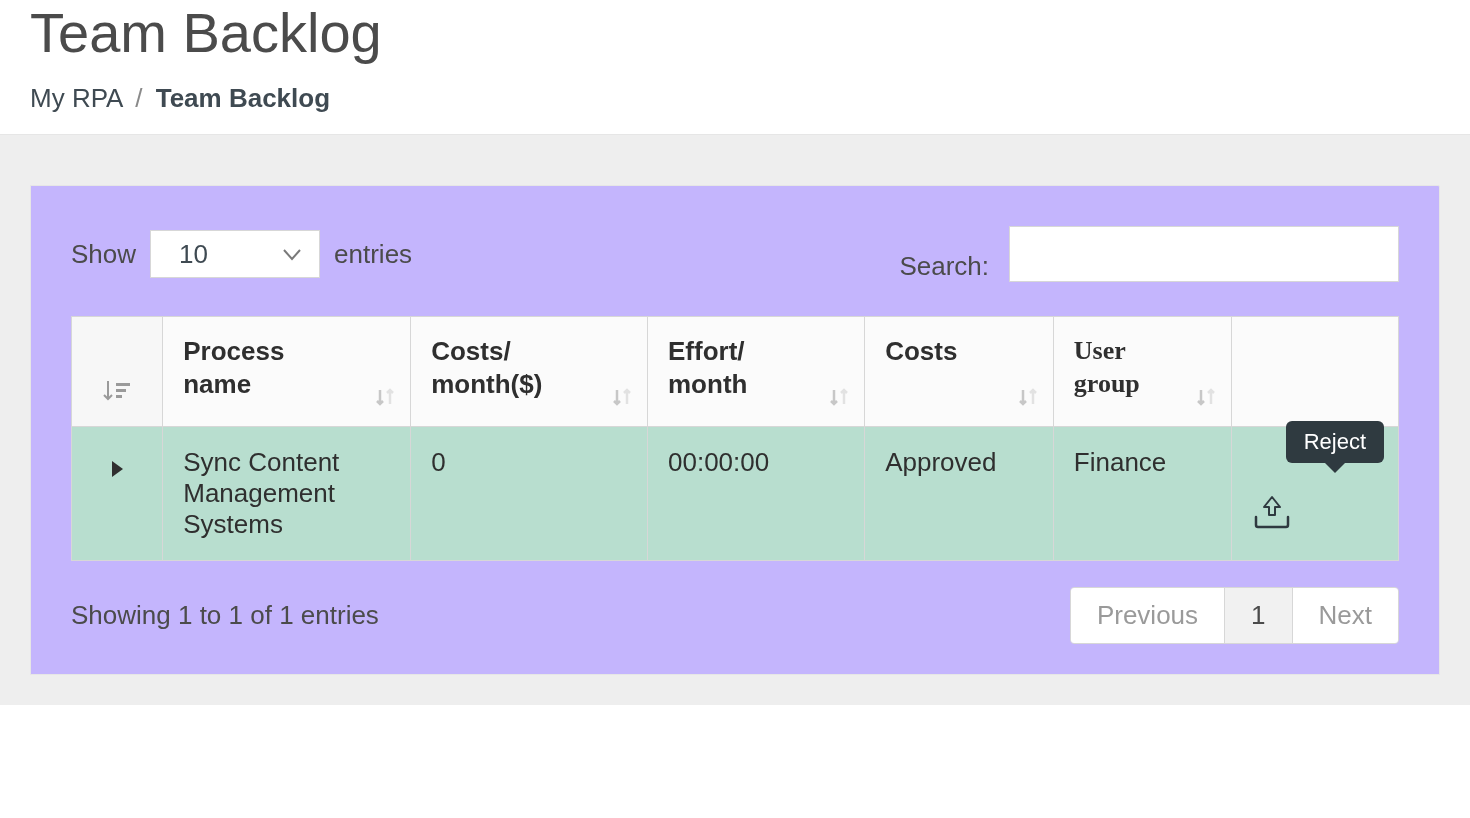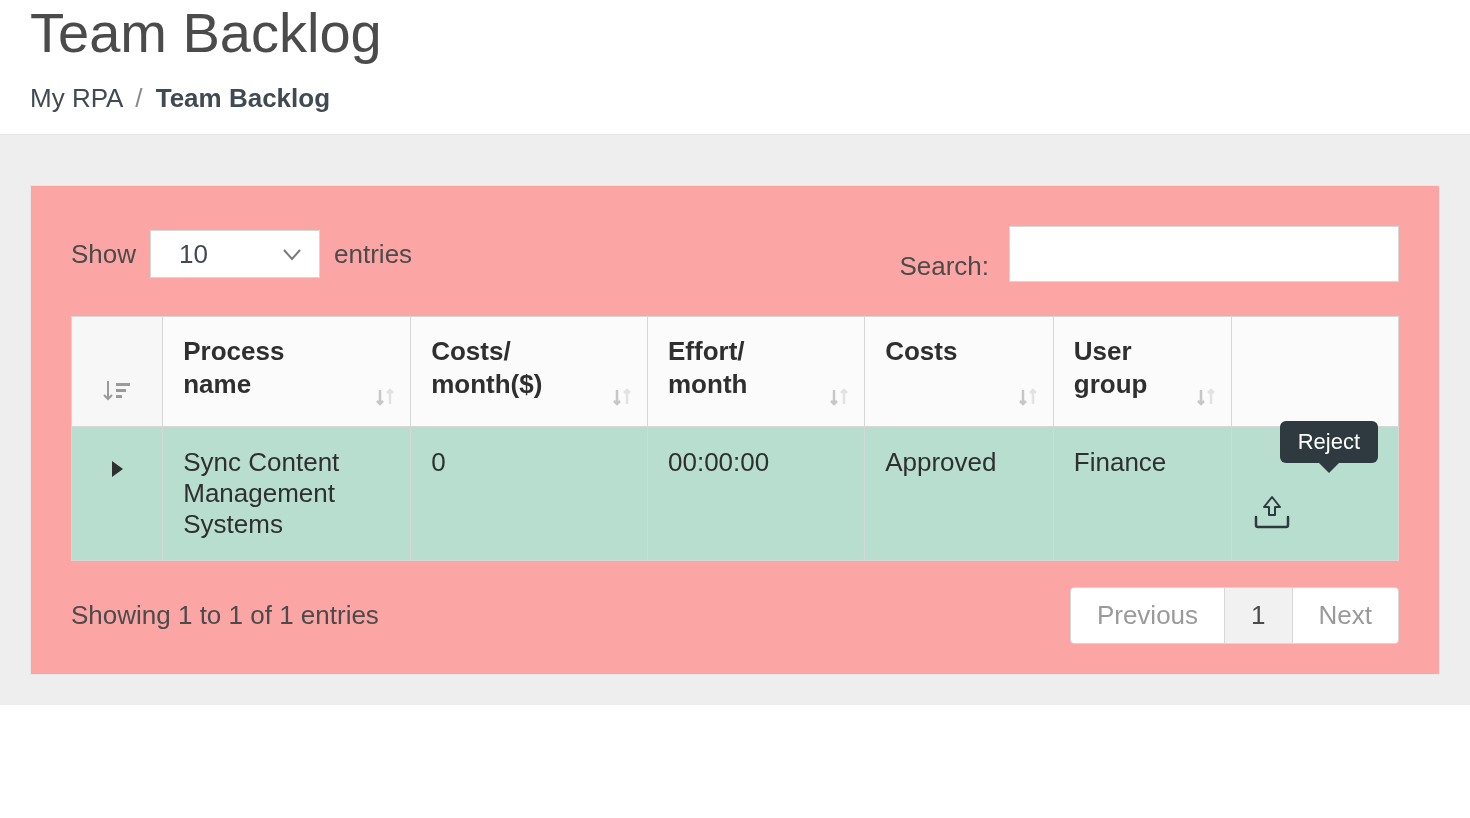--- a/index.html
+++ b/index.html
@@ -25,21 +25,21 @@
     color: #3f4a52;
   }
   .breadcrumb .sep { color: #8a8a8a; margin: 0 6px; }
   .breadcrumb .current { font-weight: 700; }
 
   .content-wrap {
     background: #eeeeee;
     padding: 50px 30px 30px 30px;
   }
   .panel {
-    background: #fca5a5;
+    background: #c4b5fd;
     padding: 40px 40px 30px 40px;
     border: 1px solid #e6e6e6;
     border-top-right-radius: 2px;
     min-height: 400px;
     position: relative;
   }
   .table-controls {
     display: flex;
     justify-content: space-between;
     align-items: center;
@@ -127,21 +127,21 @@
     border-left:11px solid #2f2f2f;
   }
 
   .actions-cell {
     position: relative;
     width: 170px;
     text-align:center;
   }
   .tooltip {
     position:absolute;
-    top: -6px; right: 20px;
+    top: -6px; right: 14px;
     background:#2f3a40;
     color:#fff;
     font-size:22px;
     padding:8px 18px;
     border-radius:6px;
     white-space:nowrap;
   }
   .tooltip::after{
     content:"";
     position:absolute;
@@ -270,21 +270,21 @@
           </th>
           <th style="width:190px;">
             <span class="th-text">Costs</span>
             <span class="sort-icon">
               <svg width="26" height="26" viewBox="0 0 26 26">
                   <path d="M8 6 L8 20 M5 17 L8 20 L11 17" fill="none" stroke="#c7c7c7" stroke-width="2.5"></path>
                   <path d="M18 20 L18 6 M15 9 L18 6 L21 9" fill="none" stroke="#e2e2e2" stroke-width="2.5"></path>
                 </svg>
             </span>
           </th>
-          <th style="width:180px;">
+          <th style="width:180px;font-family:Liberation Serif, serif;">
             <span class="th-text">User group</span>
             <span class="sort-icon">
               <svg width="26" height="26" viewBox="0 0 26 26">
                   <path d="M8 6 L8 20 M5 17 L8 20 L11 17" fill="none" stroke="#c7c7c7" stroke-width="2.5"></path>
                   <path d="M18 20 L18 6 M15 9 L18 6 L21 9" fill="none" stroke="#e2e2e2" stroke-width="2.5"></path>
                 </svg>
             </span>
           </th>
           <th style="width:160px;"></th>
         </tr>

